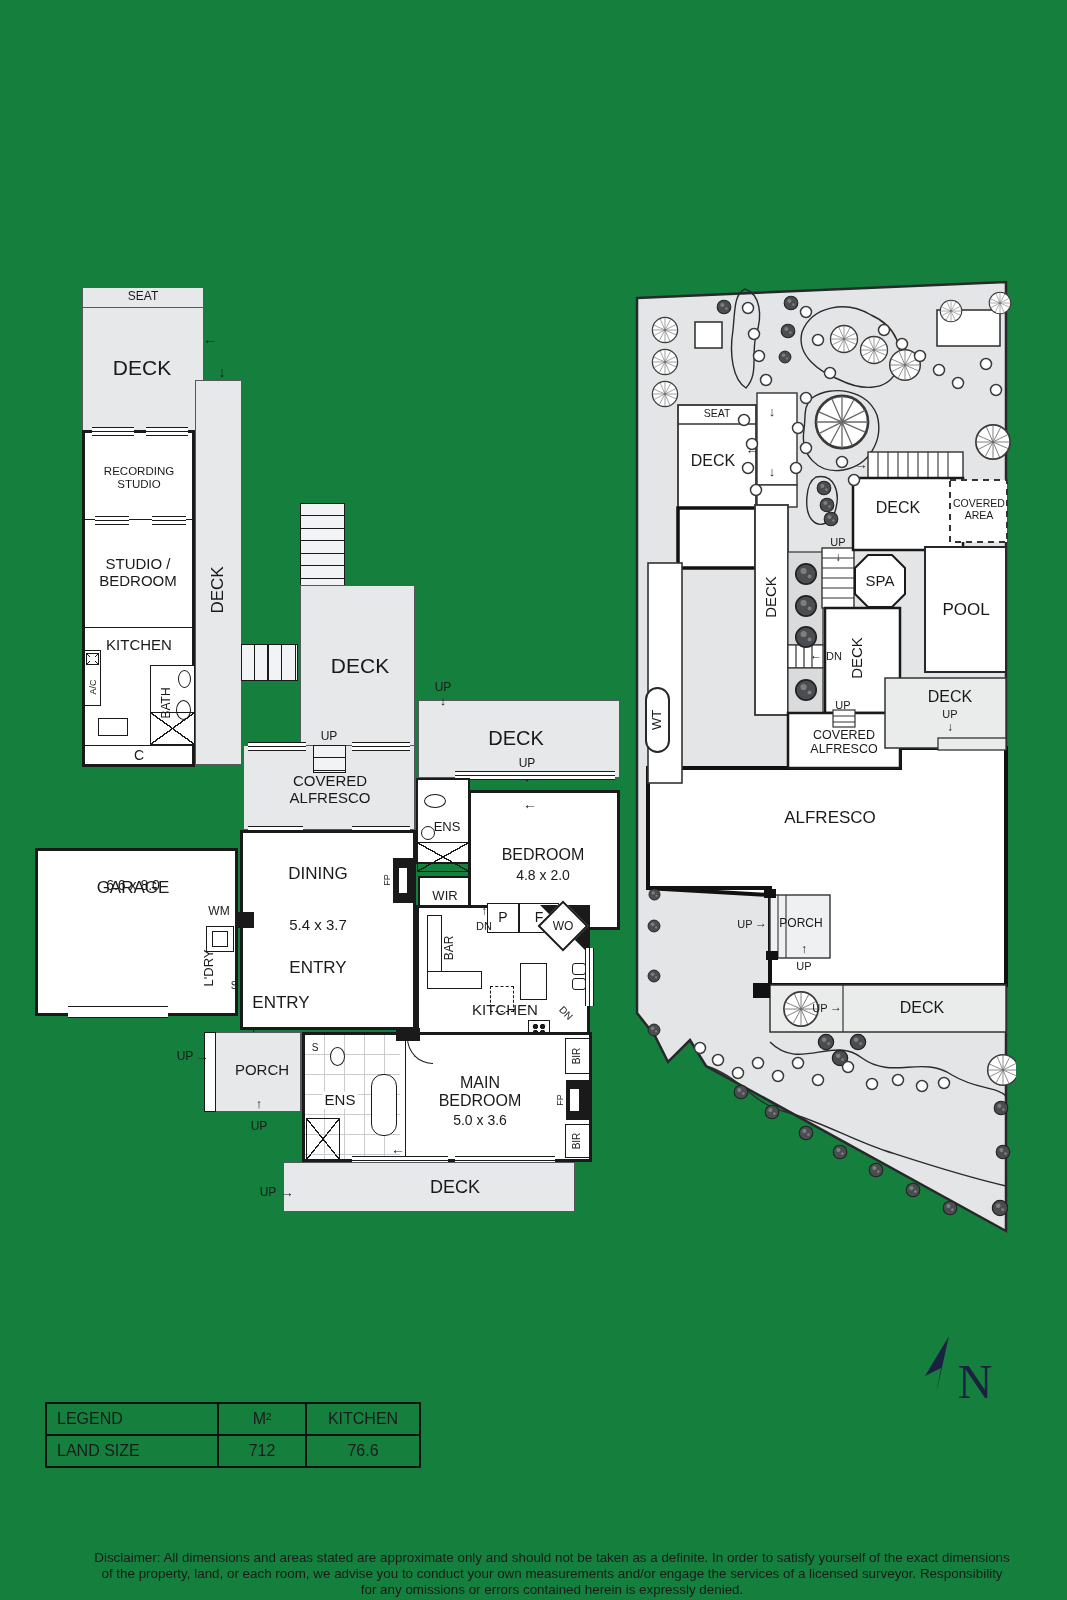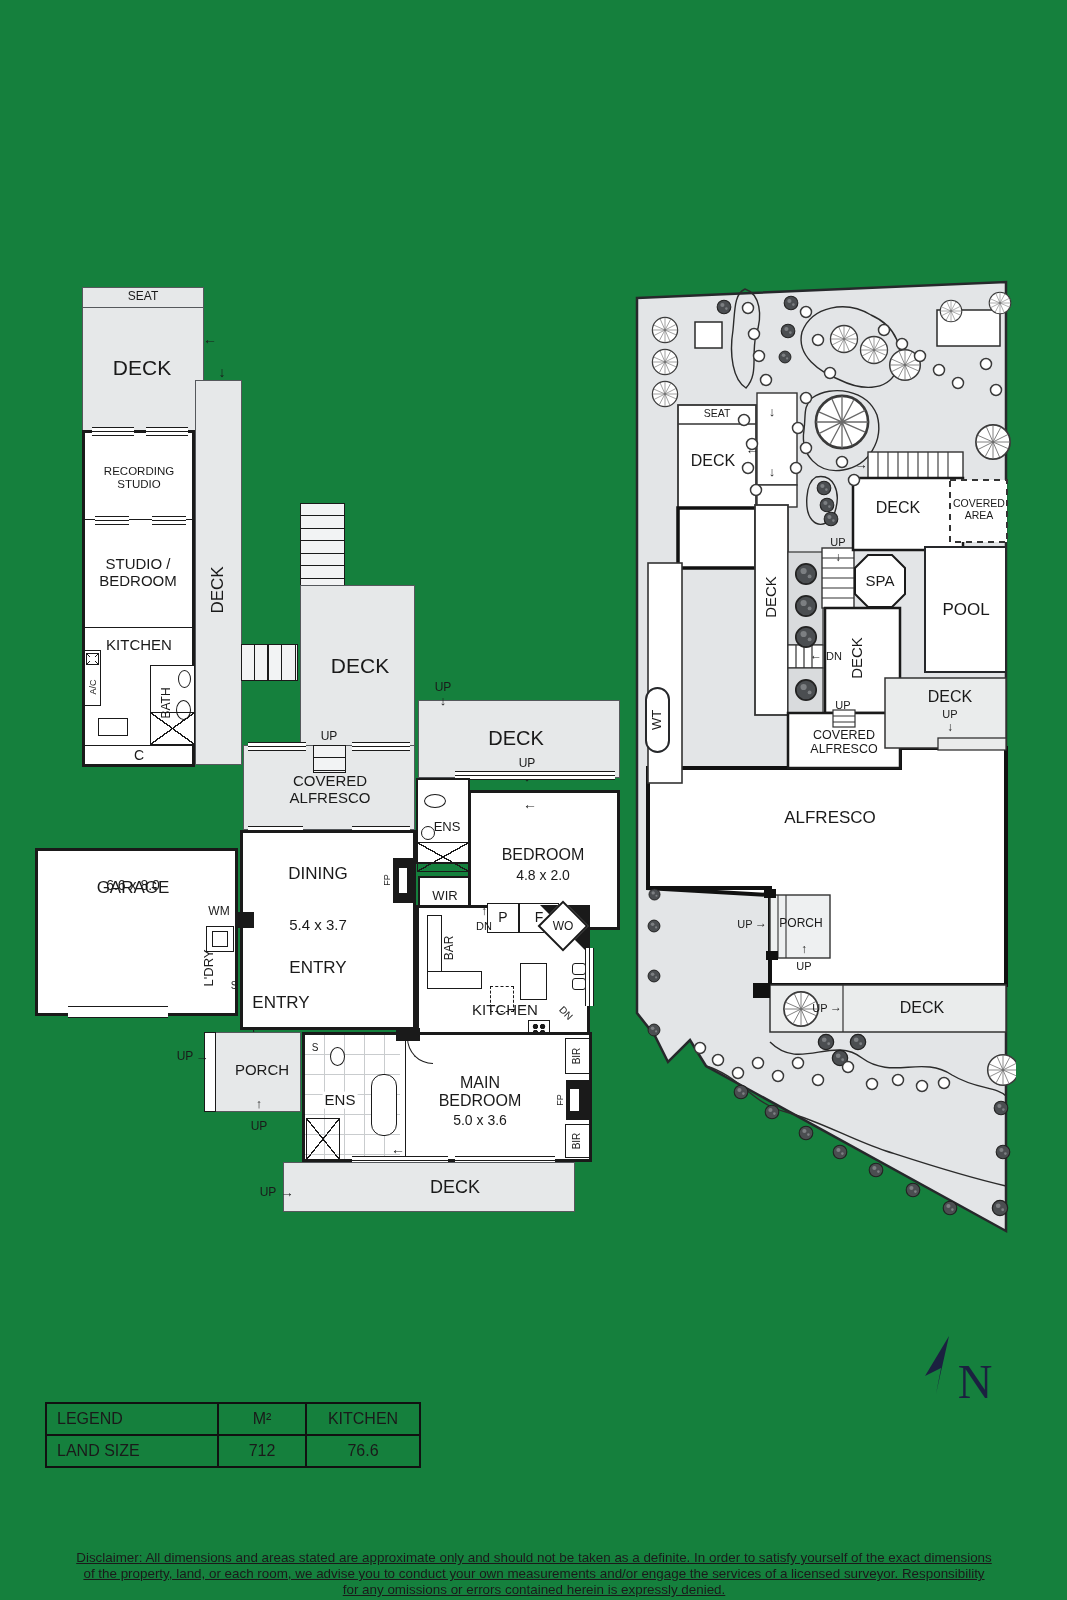--- a/index.html
+++ b/index.html
@@ -35,21 +35,21 @@
   .cooktop{position:absolute;box-sizing:border-box;border:1.5px solid #1a1a1a;background:#fff;}
   .cooktop:before{content:"";position:absolute;inset:1px;background:
      radial-gradient(circle at 30% 30%,#1a1a1a 2.4px,transparent 3px),
      radial-gradient(circle at 70% 30%,#1a1a1a 2.4px,transparent 3px),
      radial-gradient(circle at 30% 70%,#1a1a1a 2.4px,transparent 3px),
      radial-gradient(circle at 70% 70%,#1a1a1a 2.4px,transparent 3px);}
   .diamond{position:absolute;box-sizing:border-box;border:2px solid #1a1a1a;background:#fff;transform:rotate(45deg);}
   .tri{position:absolute;background:#1a1a1a;clip-path:polygon(0 0,100% 0,100% 100%);}
   table.legend{position:absolute;left:45px;top:1402px;border-collapse:collapse;}
   table.legend td{border:2.5px solid #111;font-size:16px;padding:4px 10px;height:22px;}
-  .disc{position:absolute;left:534px;transform:translateX(-50%);font-size:13.4px;white-space:pre;text-align:left;text-decoration:underline;}
+  .disc{position:absolute;left:552px;transform:translateX(-50%);font-size:13.4px;white-space:pre;text-align:left;}
 </style>
 </head>
 <body>
 
 <div class="canvas">
 
   <div class="dk" style="left:82px;top:287px;width:122px;height:223px;"></div>
   <div class="dk" style="left:195px;top:380px;width:47px;height:385px;"></div>
   <div class="dk" style="left:82px;top:287px;width:122px;height:21px;"></div>
   <div class="lb" style="left:143px;top:297px;font-size:12px;">SEAT</div>

